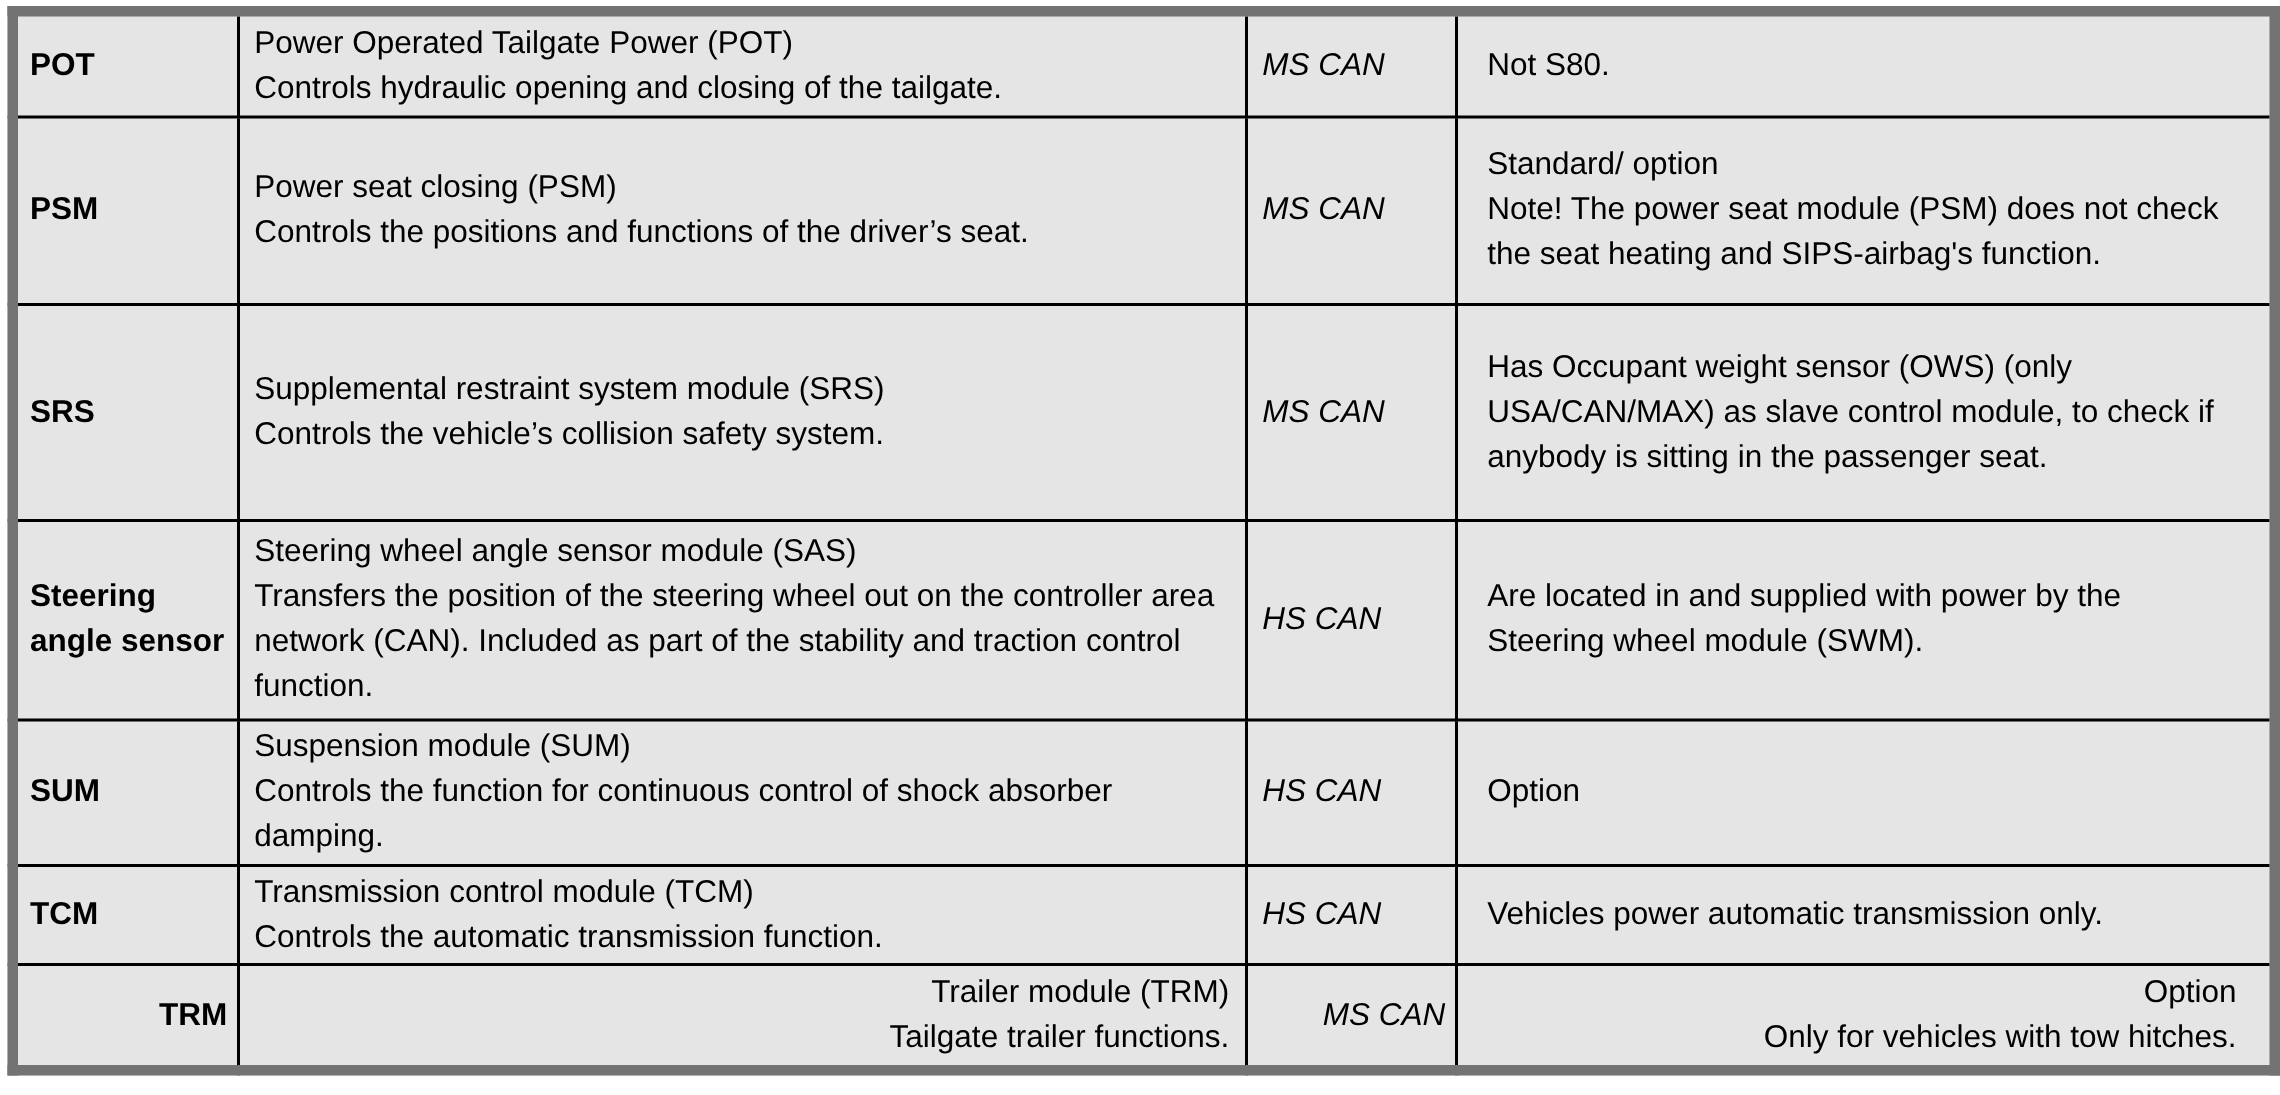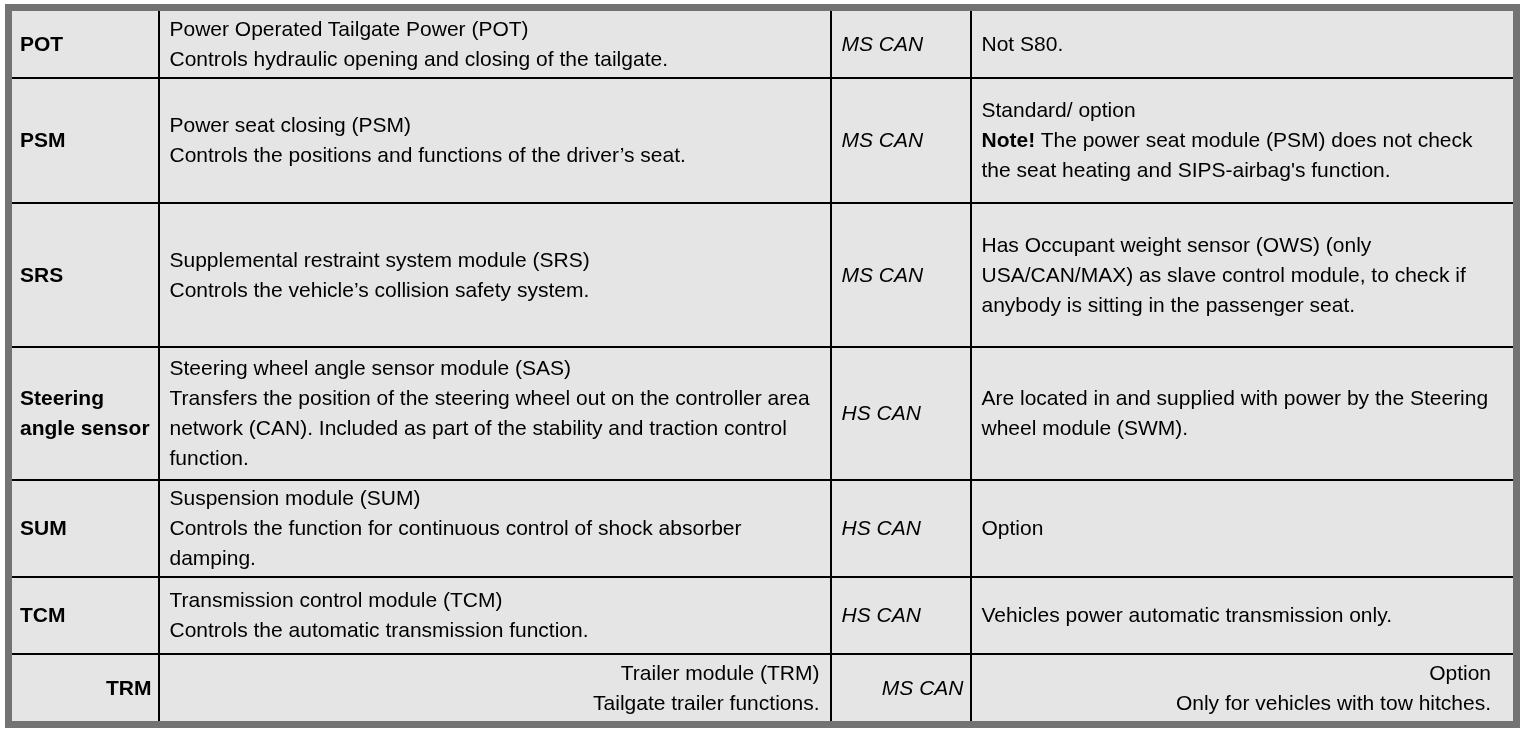--- a/index.html
+++ b/index.html
@@ -37,31 +37,31 @@
     padding: 2px 6px 2px 8px;
   }
   td.cell-desc {
     padding: 2px 10px;
   }
   td.cell-net {
     padding: 2px 6px 2px 10px;
     font-style: italic;
   }
   td.cell-notes {
-    padding: 2px 22px 2px 10px;
+    padding: 2px 22px 2px 20px;
   }
   td .line { margin: 0; }
-  .bold { font-weight: bold; }
+  .bold { font-weight: normal; }
   
   tbody tr:nth-child(1) { height: 70px; }
   tbody tr:nth-child(2) { height: 125px; }
   tbody tr:nth-child(3) { height: 144px; }
   tbody tr:nth-child(4) { height: 133px; }
   tbody tr:nth-child(5) { height: 97px; }
-  tbody tr:nth-child(6) { height: 77px; }
+  tbody tr:nth-child(6) { height: 66px; }
   tbody tr:nth-child(7) { height: 71px; text-align: right; }
 </style>
 </head>
 <body>
 
 <div class="page">
   <table class="module-table">
     <colgroup>
       <col style="width:150px">
       <col style="width:672px">

